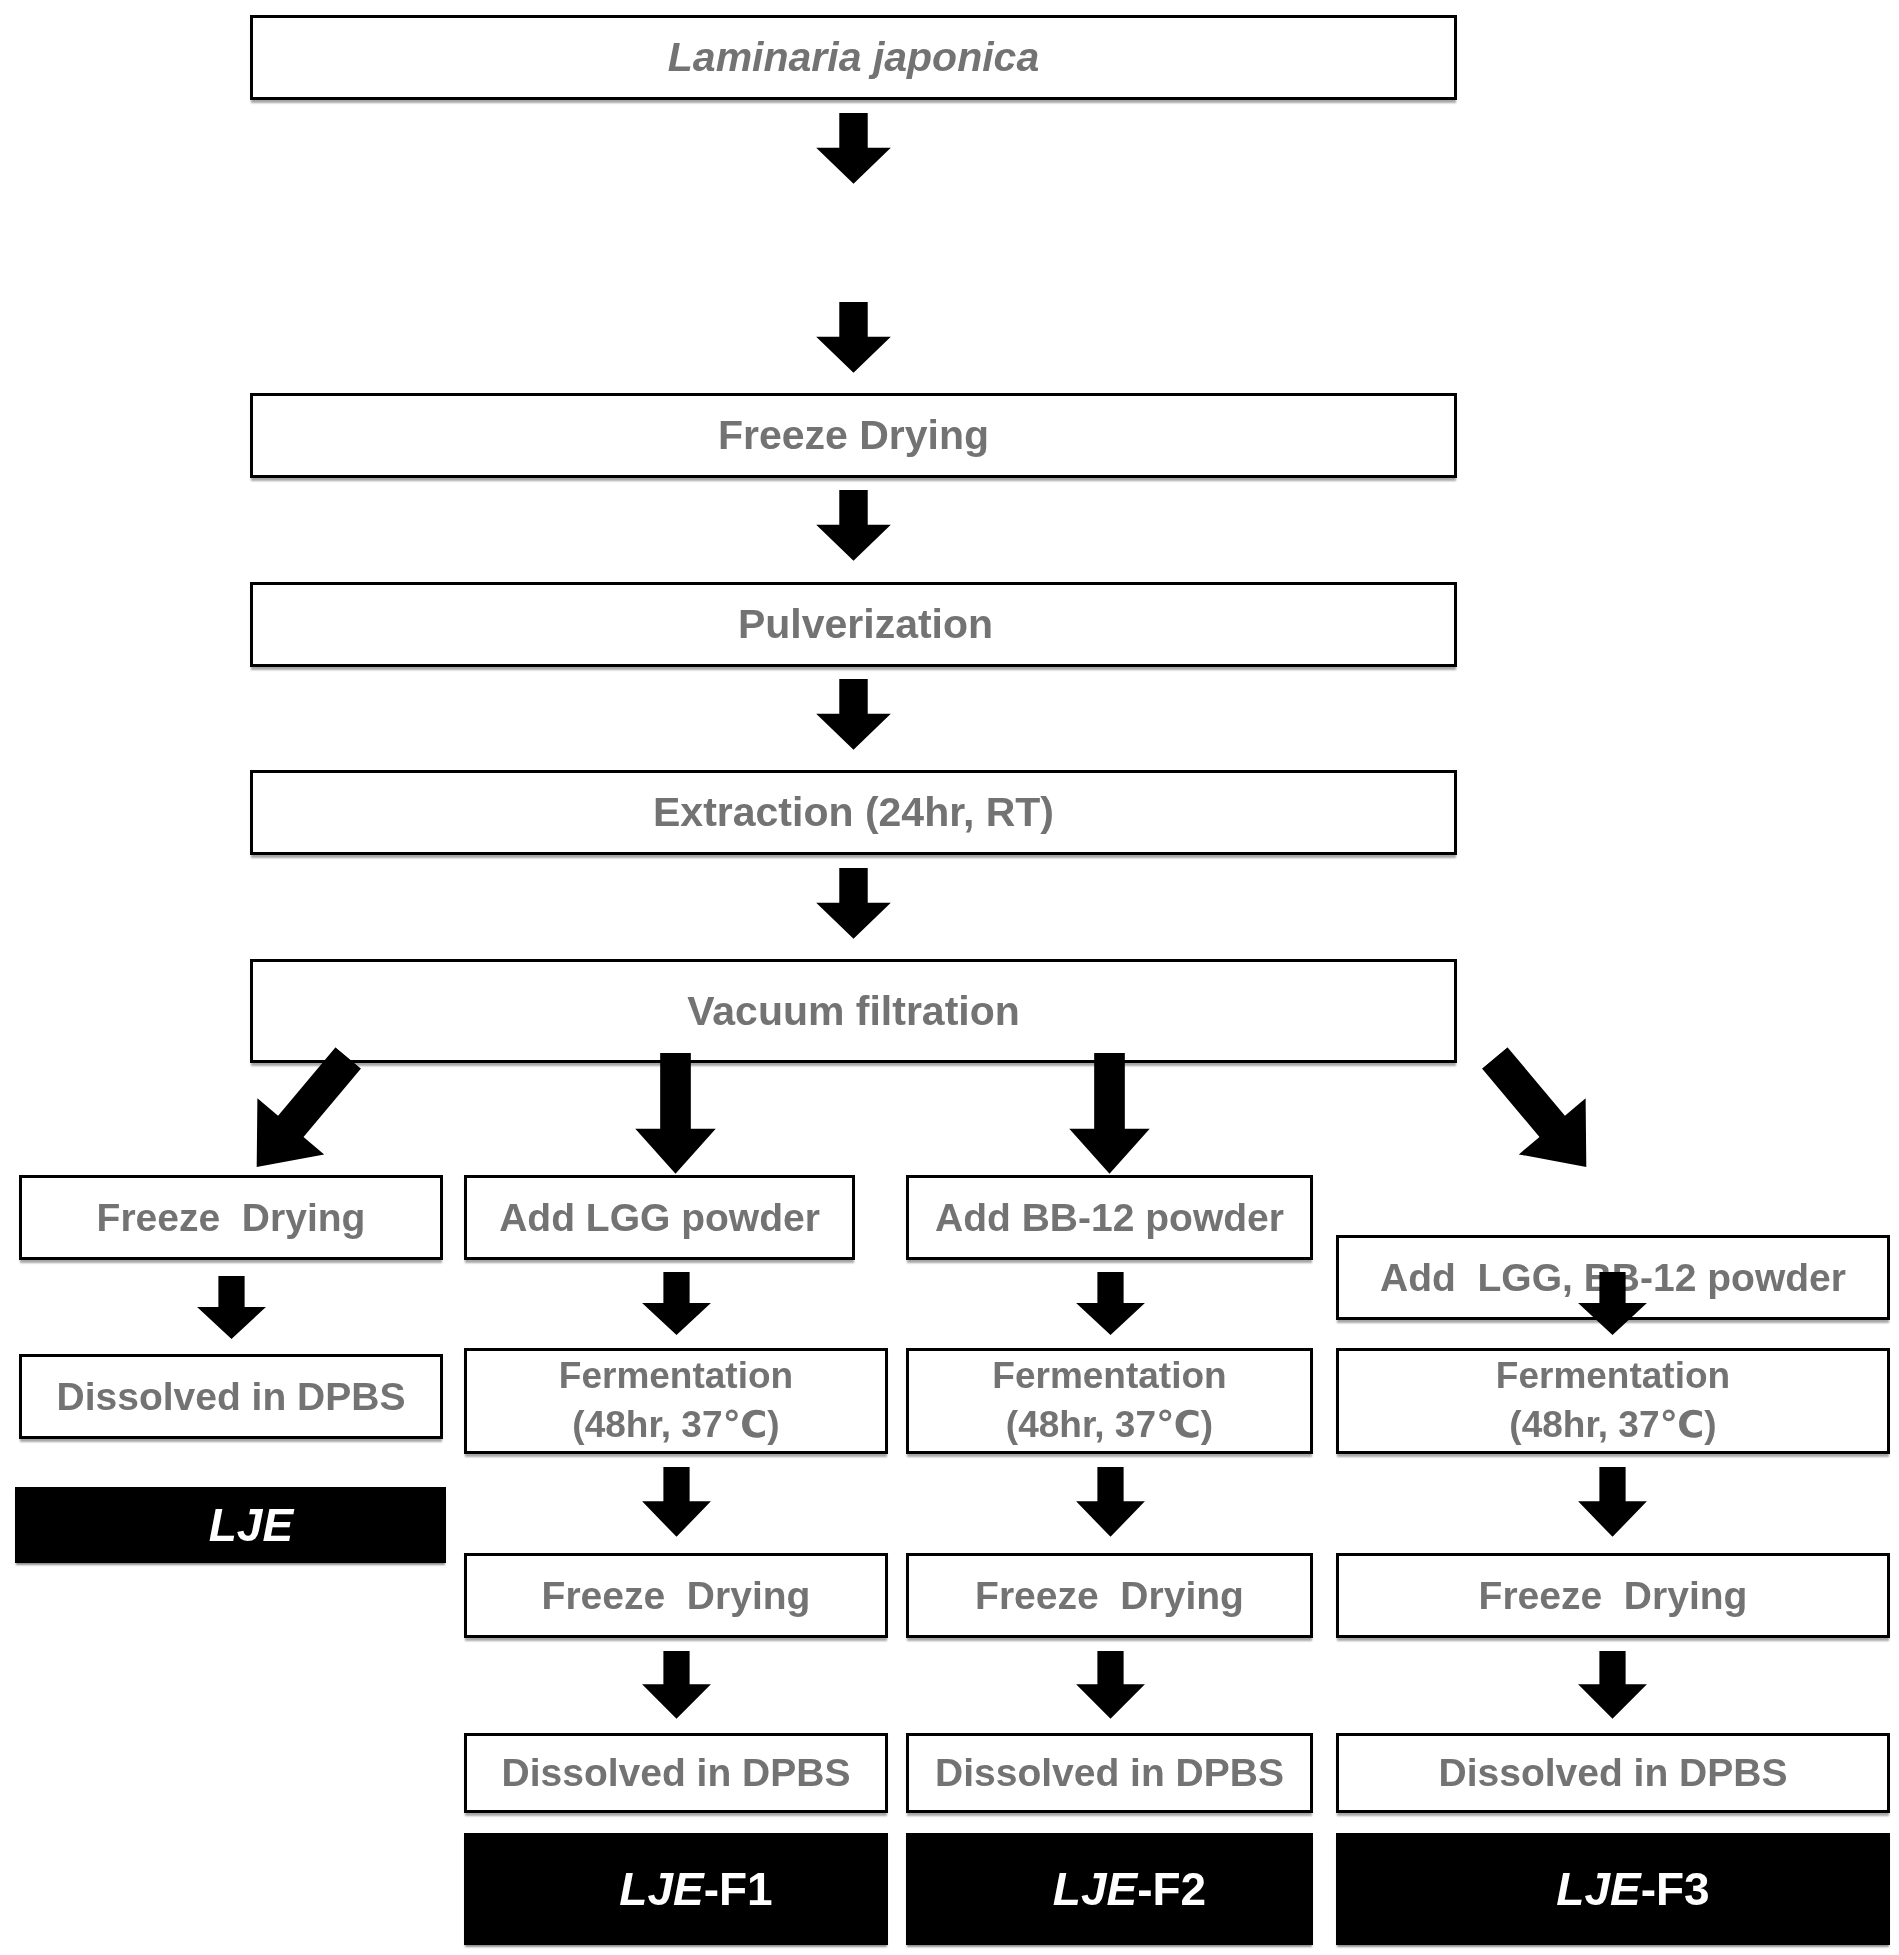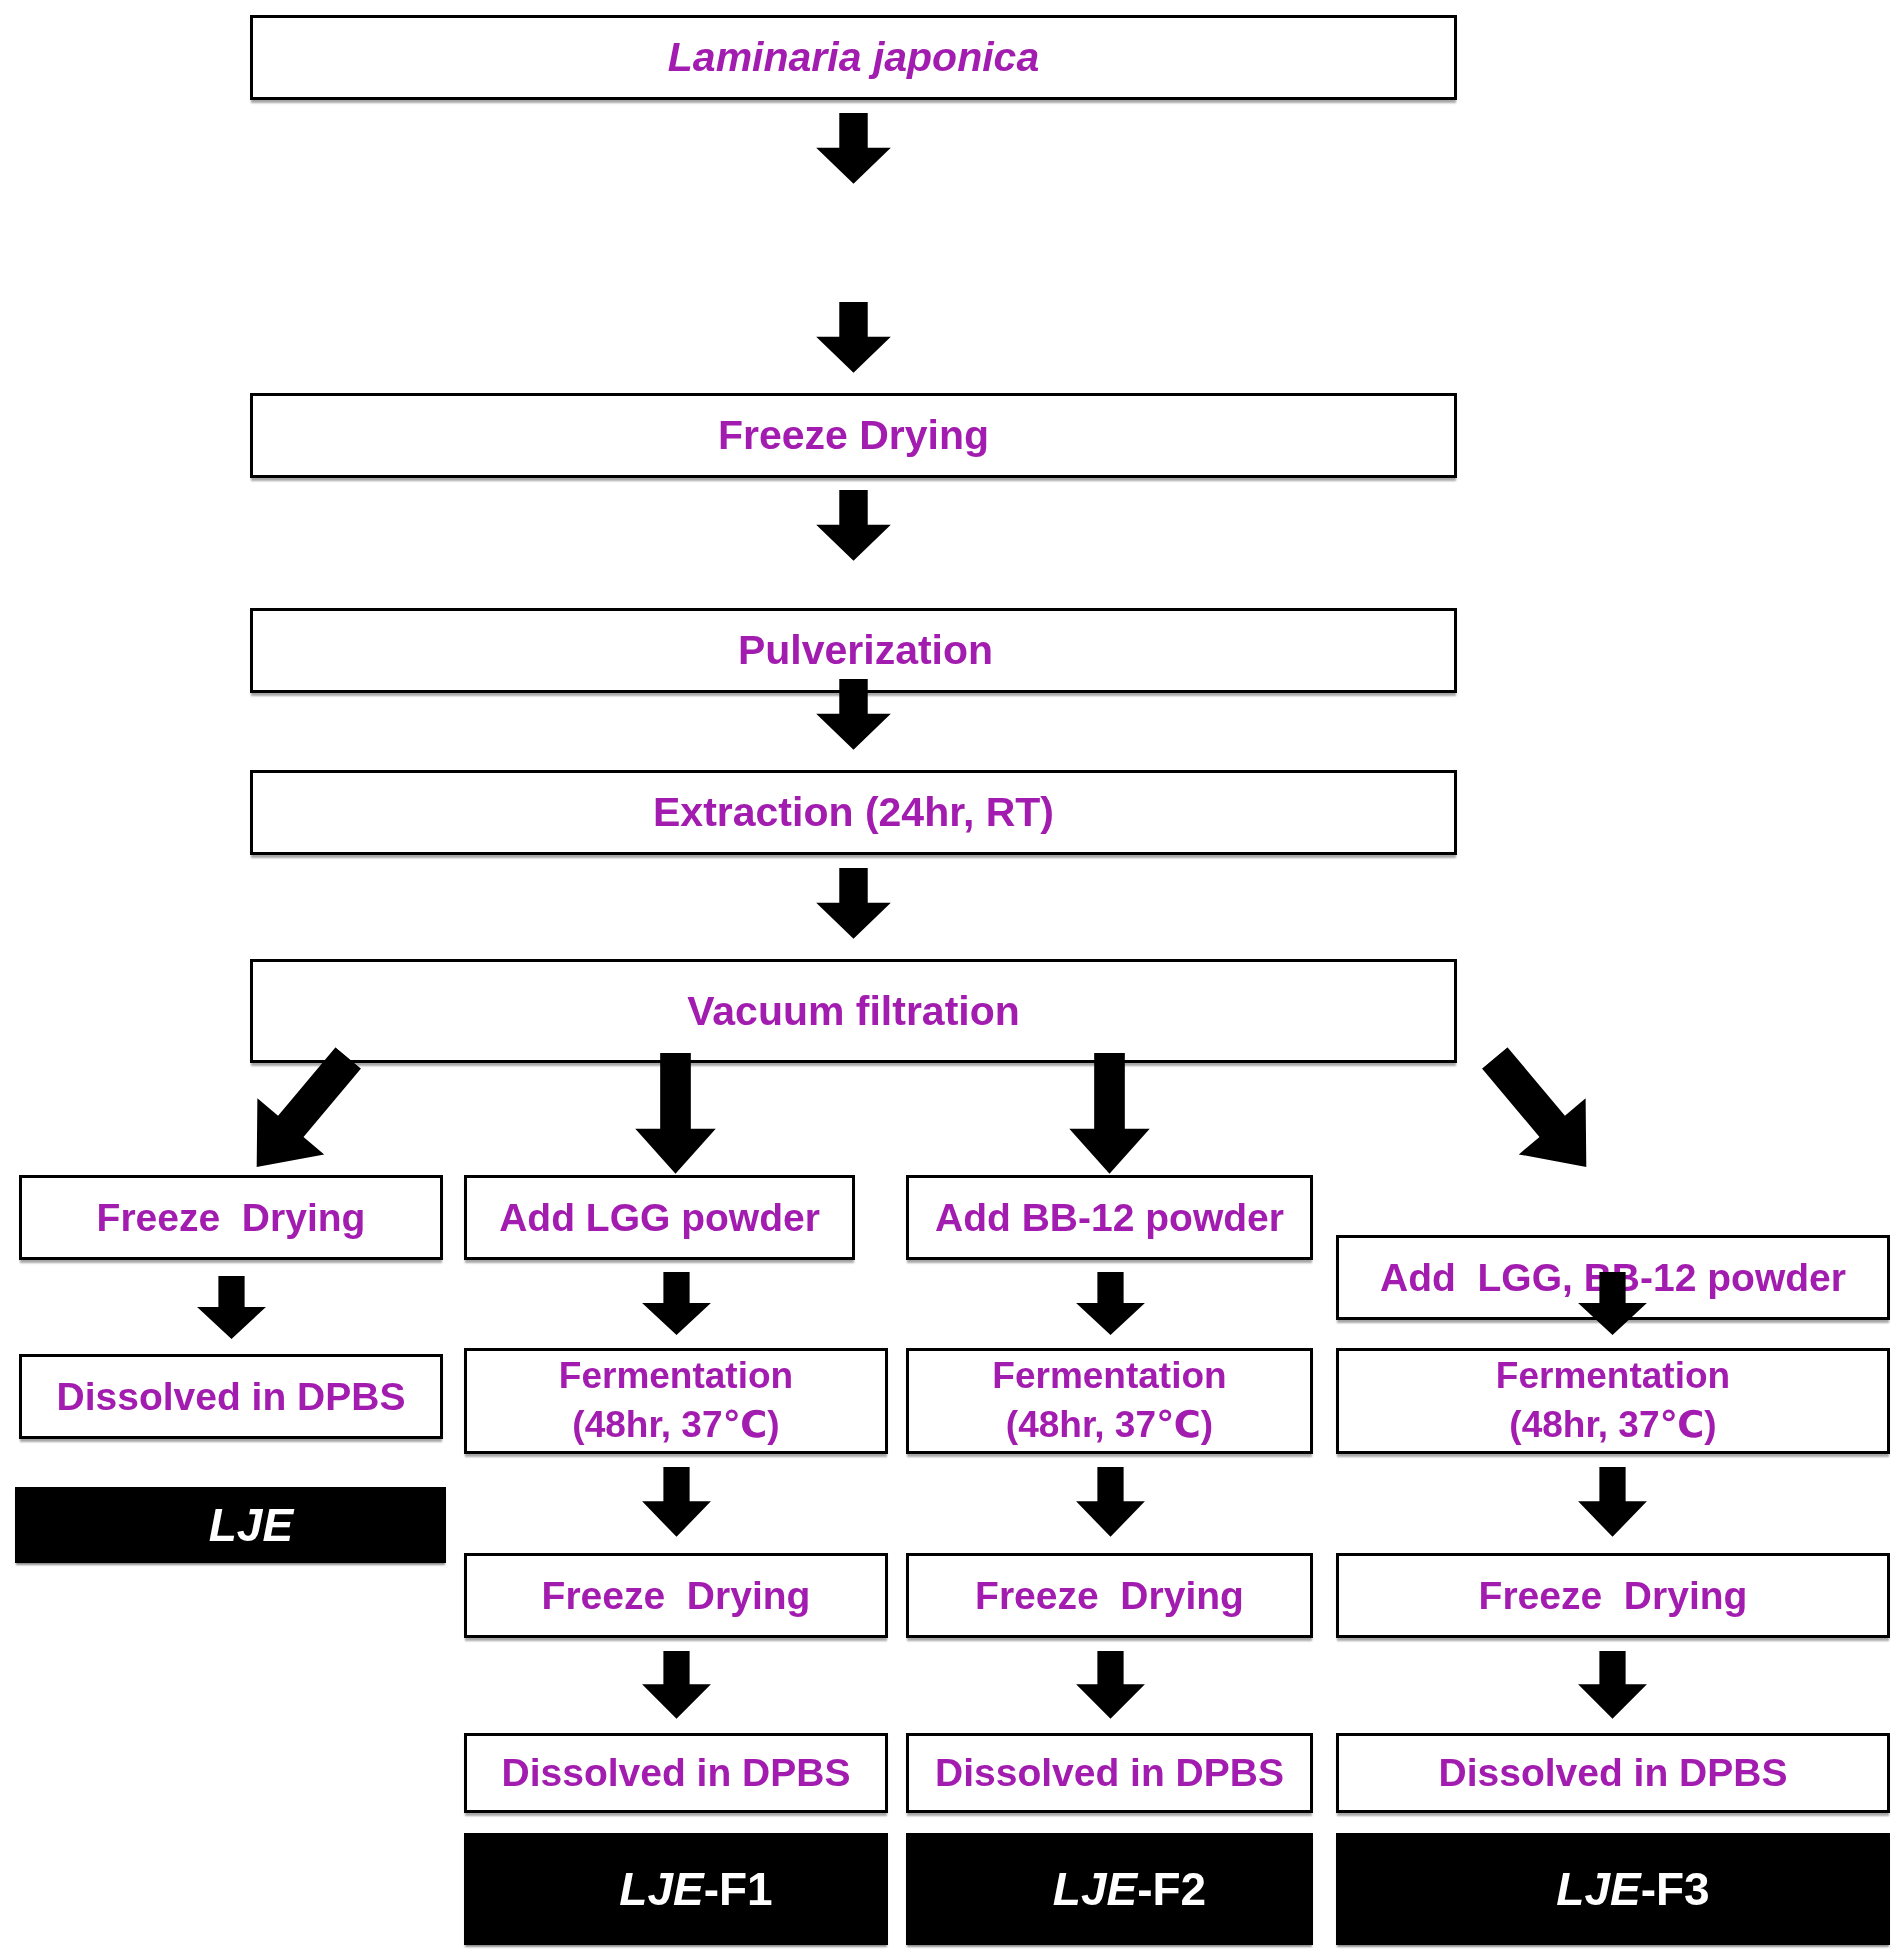--- a/index.html
+++ b/index.html
@@ -16,21 +16,21 @@
     box-sizing:border-box;
     background:#ffffff;
     border:3.2px solid #000;
     box-shadow:0 3.9px 1.9px -1.3px rgba(0,0,0,0.35);
     display:flex;
     align-items:center;
     justify-content:center;
     text-align:center;
     font-weight:bold;
     white-space:pre-wrap;
-    color:#a21caf;
+    color:#737373;
   }
   .main-box{font-size:41px;border-width:3.9px;}
   .branch-box{font-size:39px;}
   .ferment-box{flex-direction:column;font-size:37px;line-height:1.32;}
   .italic{font-style:italic;}
   .result{
     position:absolute;
     box-sizing:border-box;
     background:#000;
     color:#fff;
@@ -71,21 +71,21 @@
   </div>
 
   <div class="box main-box" style="left:250px;top:393px;width:1207px;height:85px;">Freeze Drying</div>
 
   <div class="arrow" style="left:815px;top:490px;width:77px;height:72px;">
     <svg viewBox="0 0 130 120" preserveAspectRatio="none">
         <polygon points="41,0 89,0 89,58 128,58 65,118 2,58 41,58"></polygon>
       </svg>
   </div>
 
-  <div class="box main-box" style="left:250px;top:608px;width:1207px;height:85px;padding-left:24px;">Pulverization</div>
+  <div class="box main-box" style="left:250px;top:582px;width:1207px;height:85px;padding-left:24px;">Pulverization</div>
 
   <div class="arrow" style="left:815px;top:679px;width:77px;height:72px;">
     <svg viewBox="0 0 130 120" preserveAspectRatio="none">
         <polygon points="41,0 89,0 89,58 128,58 65,118 2,58 41,58"></polygon>
       </svg>
   </div>
 
   <div class="box main-box" style="left:250px;top:770px;width:1207px;height:85px;">Extraction (24hr, RT)</div>
 
   <div class="arrow" style="left:815px;top:868px;width:77px;height:72px;">

